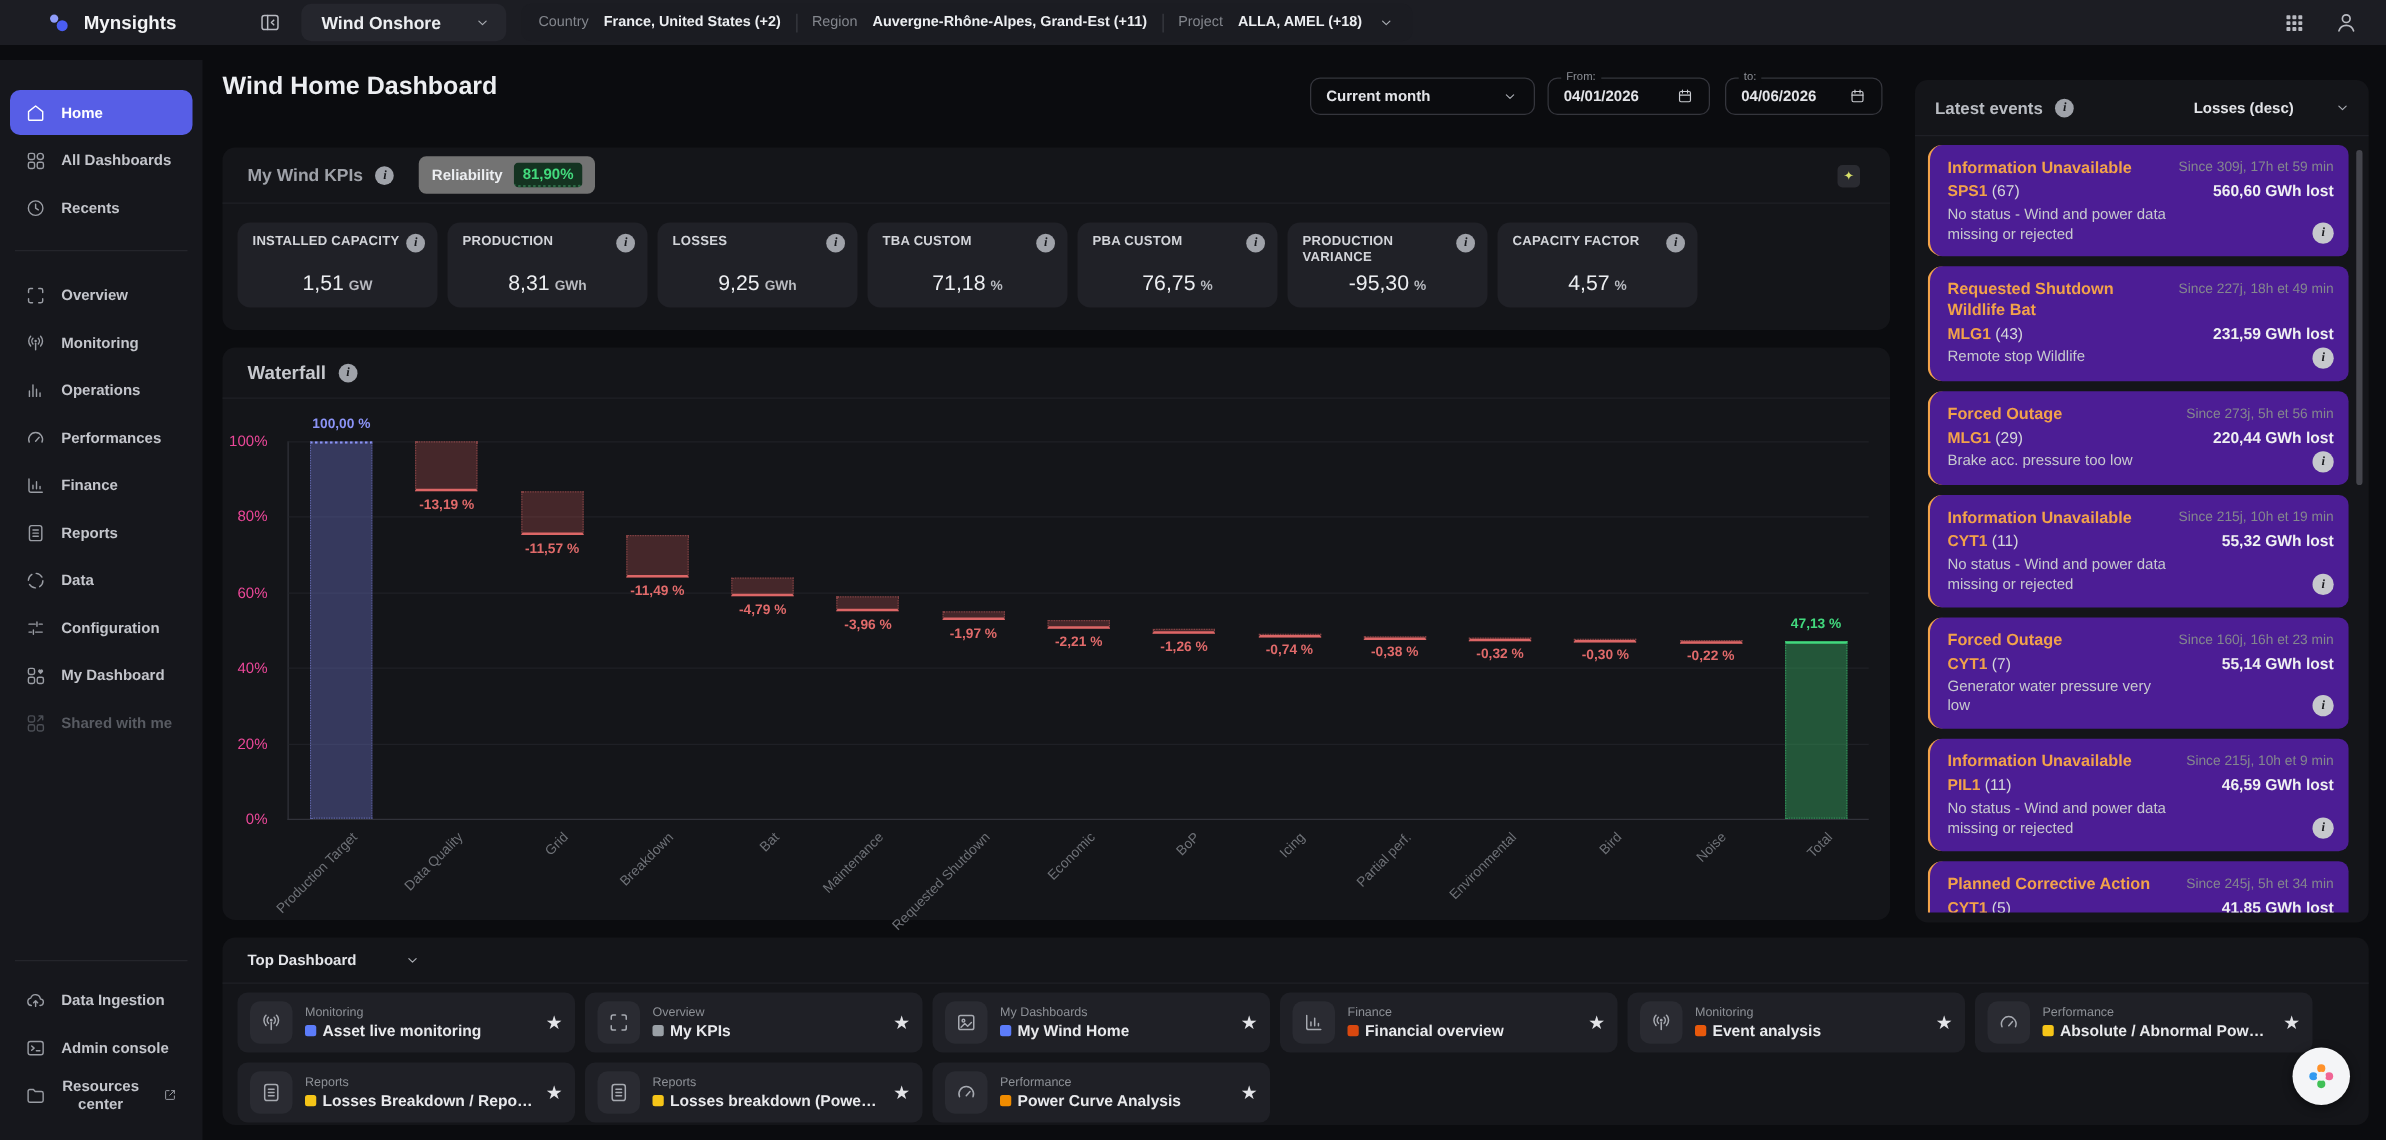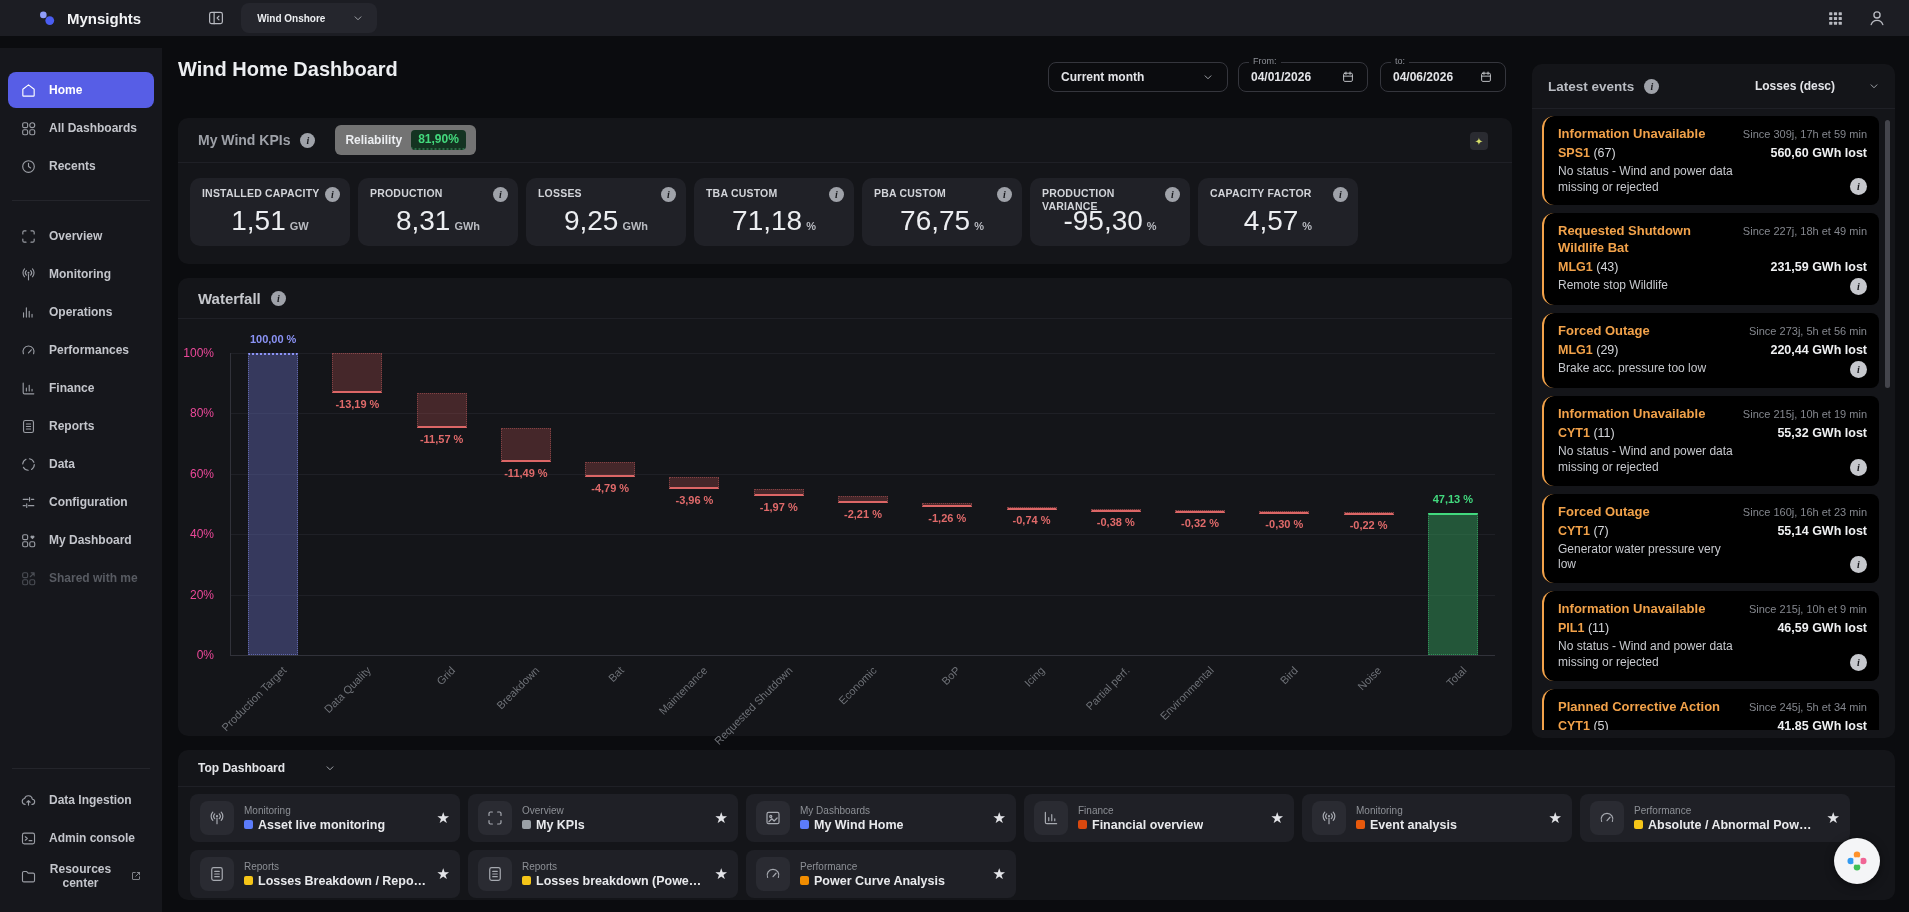--- a/index.html
+++ b/index.html
@@ -7,21 +7,21 @@
        font-family:"Liberation Sans",sans-serif;color:#e8e9ec;-webkit-font-smoothing:antialiased;}
   .ic{width:18px;height:18px;display:block;fill:none;stroke:currentColor;stroke-width:1.6;
       stroke-linecap:round;stroke-linejoin:round;}
   
   .topbar{position:absolute;left:0;top:0;width:100%;height:36px;background:#1c1d23;
           display:flex;align-items:center;z-index:5;}
   .brand{margin-left:36px;display:flex;align-items:center;gap:9px;font-size:15px;font-weight:700;color:#f2f3f5;}
   .brand .ic{width:22px;height:22px;}
   .panel-toggle{margin-left:66px;color:#b8bac1;cursor:pointer;}
   .scope-pill{margin-left:16px;height:30px;background:#25262d;border-radius:8px;display:flex;
-              align-items:center;gap:26px;padding:0 12px 0 16px;font-size:10px;font-weight:700;color:#eceef1;}
+              align-items:center;gap:26px;padding:0 12px 0 16px;font-size:14px;font-weight:700;color:#eceef1;}
   .filter-group{margin-left:12px;height:30px;background:#1b1c22;border-radius:8px;display:flex;
                 align-items:center;padding:0 14px;gap:12px;font-size:11.5px;}
   .fg-label{color:#83868d;}
   .fg-value{color:#eceef1;font-weight:700;}
   .fg-sep{width:1px;height:15px;background:#3a3b42;}
   .tb-right{margin-left:auto;margin-right:22px;display:flex;align-items:center;gap:22px;color:#b8bac1;}
   .chev{width:14px;height:14px;color:#a9acb2;}
   
   .sidebar{position:absolute;left:0;top:48px;width:162px;height:864px;background:#16171c;}
   .side-sec{position:absolute;left:0;right:0;text-align:center;}
@@ -64,21 +64,21 @@
   .rel-badge{background:#143321;color:#43da7d;padding:2px 7px;border-radius:4px;
              border-bottom:2px dotted #2b6a45;font-size:12px;font-weight:700;}
   .kpi-action{position:absolute;right:24px;top:14px;width:18px;height:18px;border-radius:4px;background:#2a2b31;
               display:flex;align-items:center;justify-content:center;font-size:10px;color:#d8e06a;cursor:pointer;}
   .kpi-cards{position:absolute;left:12px;top:60px;display:flex;gap:8px;}
   .kpi-card{width:160px;height:68px;background:#202127;border-radius:10px;position:relative;
             padding:9px 12px;box-sizing:border-box;}
   .kpi-label{font-size:10.5px;font-weight:700;color:#d2d4d9;letter-spacing:.2px;width:120px;line-height:1.25;}
   .kpi-info{position:absolute;right:10px;top:9px;}
   .kpi-value-row{position:absolute;left:0;right:0;bottom:9px;text-align:center;}
-  .kpi-value{font-size:28px;color:#eceef1;}
+  .kpi-value{font-size:17px;color:#eceef1;}
   .kpi-unit{font-size:11px;color:#b9bbc1;margin-left:4px;font-weight:700;}
   
   .wf-head{height:40px;display:flex;align-items:center;gap:10px;padding:0 20px;border-bottom:1px solid #1f2026;}
   .wf-title{font-size:15px;font-weight:600;color:#c6c8cd;}
   #wf-yticks{position:absolute;left:0;top:75px;width:44px;height:302px;}
   .wf-ytick{position:absolute;right:8px;font-size:12px;color:#ec4899;}
   #wf-plot{position:absolute;left:52px;top:75px;width:1264px;height:302px;
            border-left:1px solid #31323a;border-bottom:1px solid #31323a;overflow:visible;}
   .wf-grid{position:absolute;left:0;right:0;height:1px;background:#1f2026;}
   .wf-bar{position:absolute;box-sizing:border-box;}
@@ -93,21 +93,21 @@
   .wf-xanchor{position:absolute;top:6px;width:0;}
   .wf-xanchor span{position:absolute;right:0;top:0;transform-origin:100% 0;transform:rotate(-45deg);
                    white-space:nowrap;font-size:11px;color:#6e7177;}
   
   .ev-head{height:44px;display:flex;align-items:center;padding:0 16px;gap:10px;border-bottom:1px solid #1f2026;}
   .ev-title{font-size:13.5px;font-weight:700;color:#b9bcc2;}
   .ev-sort{margin-left:auto;margin-right:44px;font-size:12px;font-weight:600;color:#e3e4e8;}
   .ev-chev{position:absolute;right:14px;top:15px;}
   .ev-list{position:absolute;left:10px;right:16px;top:52px;bottom:8px;display:flex;flex-direction:column;
            gap:8px;overflow:hidden;}
-  .ev-card{background:#000000;border-left:2px solid #f2a24a;border-radius:12px 8px 8px 12px;
+  .ev-card{background:#4c1d95;border-left:2px solid #f2a24a;border-radius:12px 8px 8px 12px;
            padding:10px 12px 10px 14px;display:grid;grid-template-columns:1fr auto;
            row-gap:4px;column-gap:8px;flex:none;cursor:pointer;}
   .ev-type{color:#f2a24a;font-weight:700;font-size:13px;line-height:1.25;}
   .ev-since{color:#84878e;font-size:11px;white-space:nowrap;justify-self:end;padding-top:2px;}
   .ev-asset{font-size:12.5px;color:#d4d6da;}
   .ev-asset b{color:#f2a24a;}
   .ev-loss{font-weight:700;font-size:12.5px;color:#eff0f2;justify-self:end;align-self:center;white-space:nowrap;}
   .ev-desc{font-size:12px;color:#c7c9ce;line-height:1.3;max-width:235px;}
   .ev-info{justify-self:end;align-self:end;}
   .ev-scroll{position:absolute;right:5px;top:56px;width:5px;height:268px;background:#44454c;border-radius:3px;cursor:grab;}
@@ -263,20 +263,33 @@
         </svg>
       <span>Mynsights</span>
     </div>
     <span class="panel-toggle">
       <svg class="ic">
           <use href="#i-panel"></use>
         </svg>
     </span>
     <div class="scope-pill">
       <span>Wind Onshore</span>
+      <svg class="ic chev">
+          <use href="#i-chevron"></use>
+        </svg>
+    </div>
+    <div class="filter-group">
+      <span class="fg-label">Country</span>
+      <span class="fg-value">France, United States (+2)</span>
+      <span class="fg-sep"></span>
+      <span class="fg-label">Region</span>
+      <span class="fg-value">Auvergne-Rhône-Alpes, Grand-Est (+11)</span>
+      <span class="fg-sep"></span>
+      <span class="fg-label">Project</span>
+      <span class="fg-value">ALLA, AMEL (+18)</span>
       <svg class="ic chev">
           <use href="#i-chevron"></use>
         </svg>
     </div>
     <div class="tb-right">
       <svg class="ic" style="width:19px;height:19px">
           <use href="#i-grid9"></use>
         </svg>
       <svg class="ic" style="width:20px;height:20px">
           <use href="#i-user"></use>

